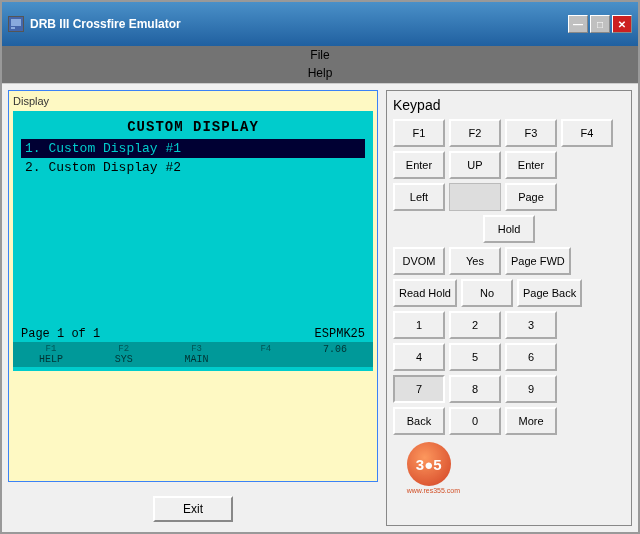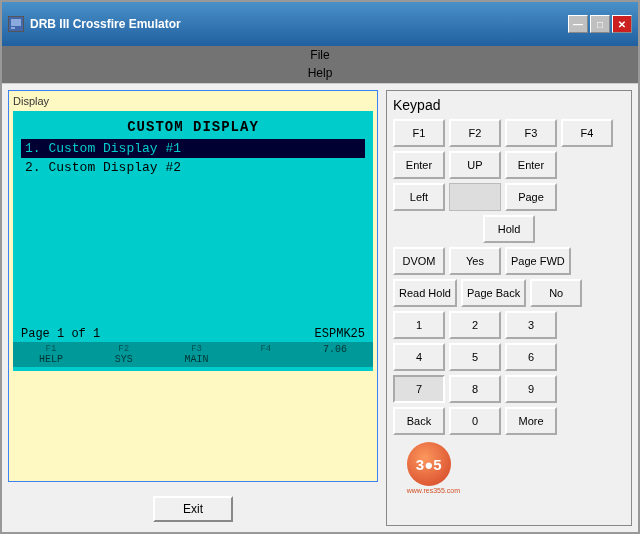--- a/index.html
+++ b/index.html
@@ -323,22 +323,22 @@
         </div>
 
         <div class="key-row">
           <button class="key-btn">DVOM</button>
           <button class="key-btn">Yes</button>
           <button class="key-btn wide">Page FWD</button>
         </div>
 
         <div class="key-row">
           <button class="key-btn wide">Read Hold</button>
+          <button class="key-btn">No</button>
           <button class="key-btn wide">Page Back</button>
-          <button class="key-btn">No</button>
         </div>
 
         <div class="key-row">
           <button class="key-btn">1</button>
           <button class="key-btn">2</button>
           <button class="key-btn">3</button>
         </div>
 
         <div class="key-row">
           <button class="key-btn">4</button>

